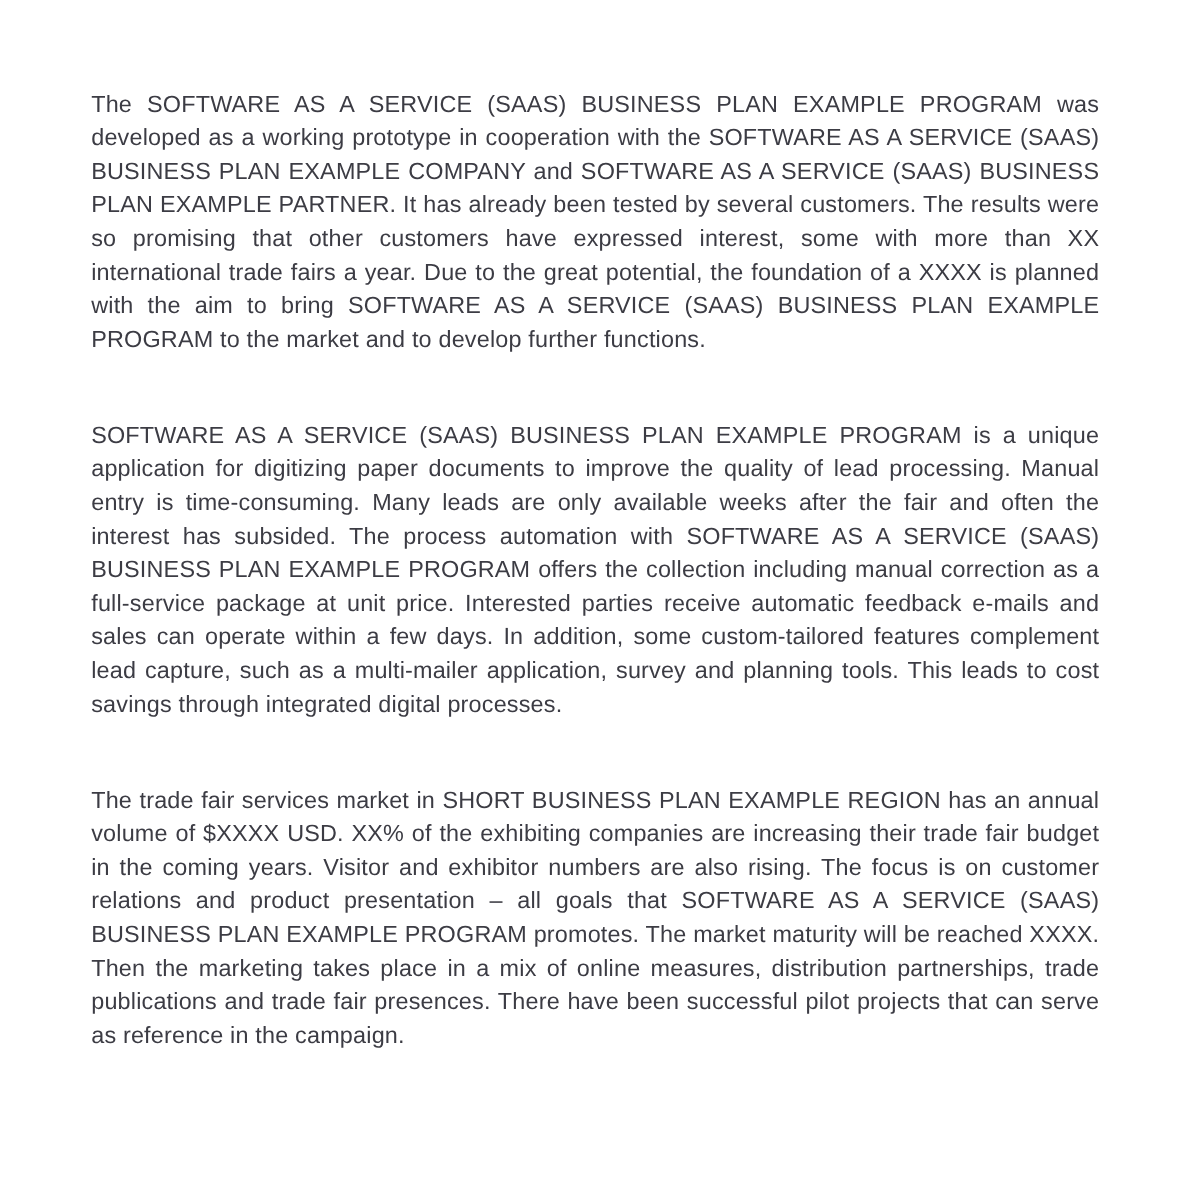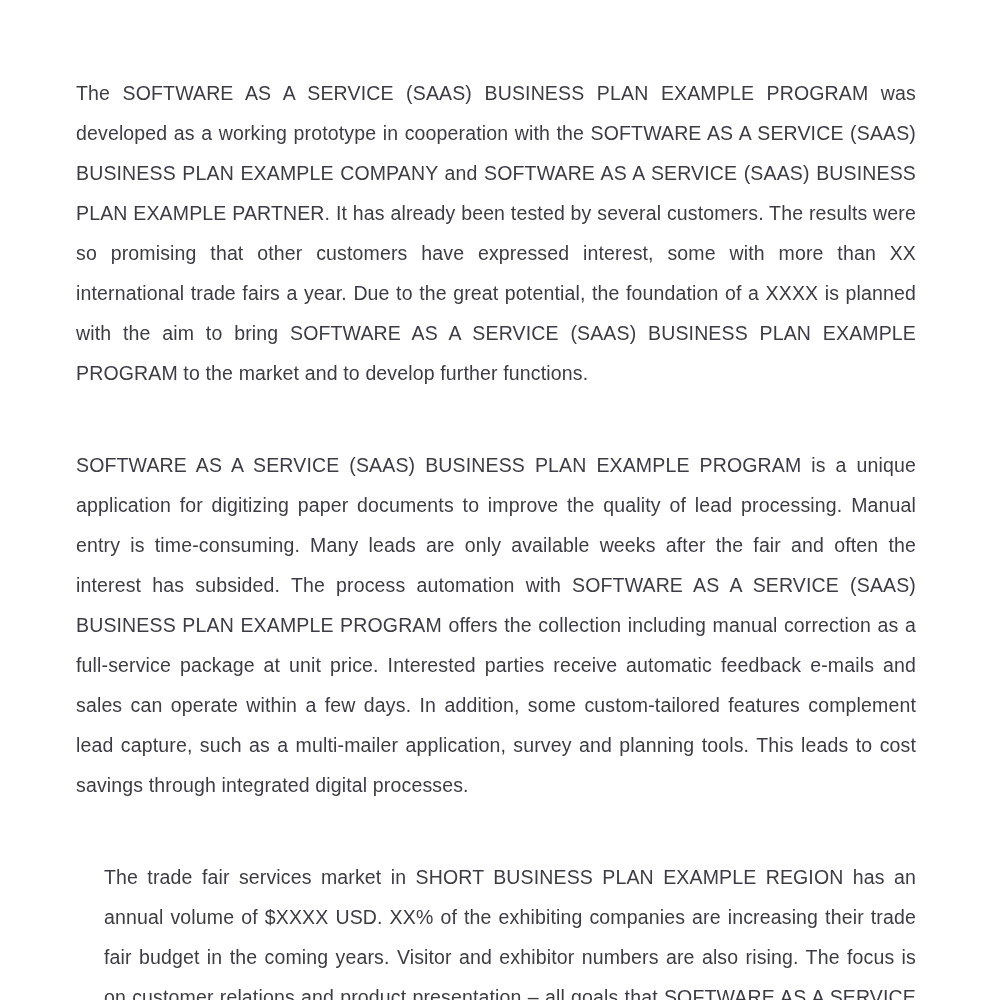--- a/index.html
+++ b/index.html
@@ -17,28 +17,28 @@
     overflow: hidden;
   }
   .text-block {
     position: absolute;
     top: 73px;
     left: 76px;
     width: 840px;
   }
   .para {
     font-size: 19.5px;
-    line-height: 40px;
+    line-height: 28px;
     color: #3c3c44;
     letter-spacing: 0.15px;
     text-align: justify;
     margin-bottom: 52px;
     font-weight: 400;
   }
-  .para:last-child { margin-bottom: 0; margin-left: 28px; }
+  .para:last-child { margin-bottom: 0; }
 </style>
 </head>
 <body>
 
 <div class="page">
   <div class="text-block">
     <p class="para">The SOFTWARE AS A SERVICE (SAAS) BUSINESS PLAN EXAMPLE PROGRAM was developed as a working prototype in cooperation with the SOFTWARE AS A SERVICE (SAAS) BUSINESS PLAN EXAMPLE COMPANY and SOFTWARE AS A SERVICE (SAAS) BUSINESS PLAN EXAMPLE PARTNER. It has already been tested by several customers. The results were so promising that other customers have expressed interest, some with more than XX international trade fairs a year. Due to the great potential, the foundation of a XXXX is planned with the aim to bring SOFTWARE AS A SERVICE (SAAS) BUSINESS PLAN EXAMPLE PROGRAM to the market and to develop further functions.</p>
     <p class="para">SOFTWARE AS A SERVICE (SAAS) BUSINESS PLAN EXAMPLE PROGRAM is a unique application for digitizing paper documents to improve the quality of lead processing. Manual entry is time-consuming. Many leads are only available weeks after the fair and often the interest has subsided. The process automation with SOFTWARE AS A SERVICE (SAAS) BUSINESS PLAN EXAMPLE PROGRAM offers the collection including manual correction as a full-service package at unit price. Interested parties receive automatic feedback e-mails and sales can operate within a few days. In addition, some custom-tailored features complement lead capture, such as a multi-mailer application, survey and planning tools. This leads to cost savings through integrated digital processes.</p>
     <p class="para">The trade fair services market in SHORT BUSINESS PLAN EXAMPLE REGION has an annual volume of $XXXX USD. XX% of the exhibiting companies are increasing their trade fair budget in the coming years. Visitor and exhibitor numbers are also rising. The focus is on customer relations and product presentation – all goals that SOFTWARE AS A SERVICE (SAAS) BUSINESS PLAN EXAMPLE PROGRAM promotes. The market maturity will be reached XXXX. Then the marketing takes place in a mix of online measures, distribution partnerships, trade publications and trade fair presences. There have been successful pilot projects that can serve as reference in the campaign.</p>
   </div>

